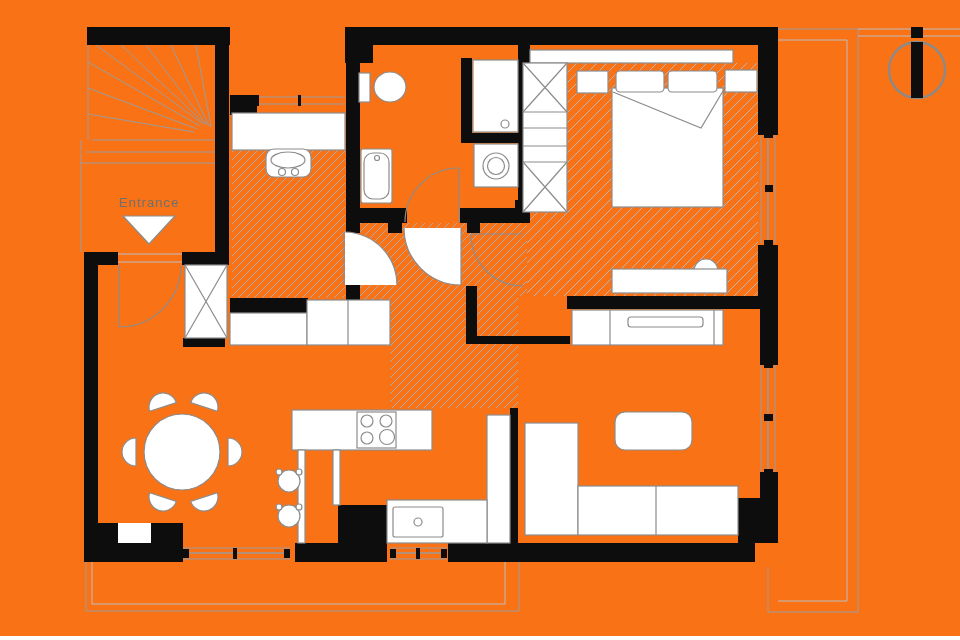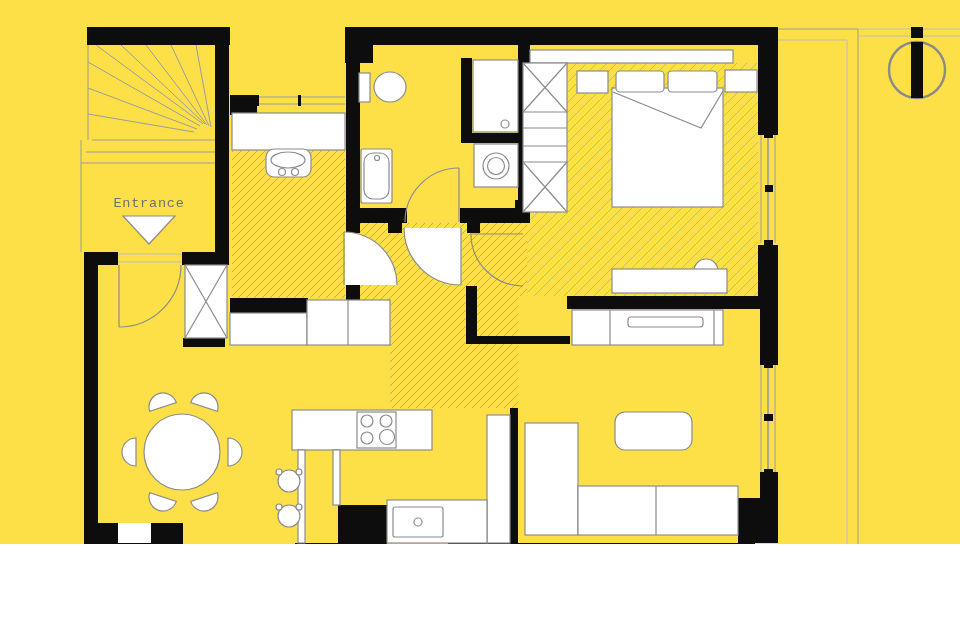--- a/index.html
+++ b/index.html
@@ -1,17 +1,17 @@
 <!DOCTYPE html>
 <html><head>
 <meta charset="utf-8">
 <style>
   html,body{margin:0;padding:0;background:#ffffff;}
-  .stage{position:relative;width:960px;height:544px;background:#fde047;overflow:hidden;
-         font-family:Liberation Mono, monospace;}
+  .stage{position:relative;width:960px;height:636px;background:#f97316;overflow:hidden;
+         font-family:Liberation Sans, sans-serif;}
   svg{position:absolute;left:0;top:0;}
   .w{fill:#0d0d0d;stroke:none;}                 
   .f{fill:#ffffff;stroke:#8c8c8c;stroke-width:1.2;} 
   .fn{fill:none;stroke:#8c8c8c;stroke-width:1.2;}
   .tn{fill:none;stroke:#9c9c9c;stroke-width:1;}
   .lt{fill:none;stroke:#bdbdbd;stroke-width:1;}
   .wh{fill:#ffffff;stroke:none;}
   .glz{fill:none;stroke:#9a9a9a;stroke-width:1.6;}
   .entrance-text{font-size:13.5px;letter-spacing:.8px;fill:#707070;}
 </style>

